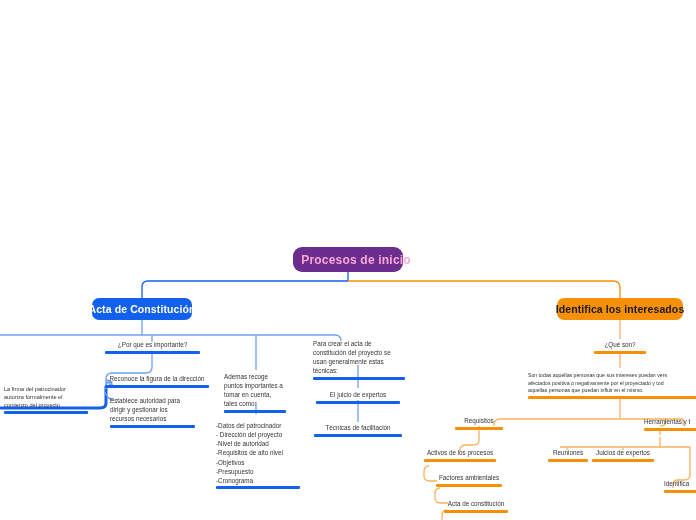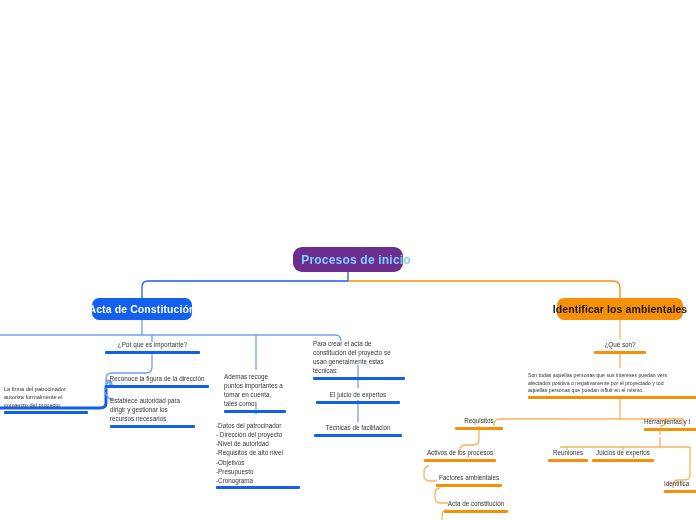--- a/index.html
+++ b/index.html
@@ -30,21 +30,21 @@
     height: 520px;
     pointer-events: none;
   }
   .node {
     position: absolute;
     box-sizing: border-box;
   }
   
   .root-pill {
     background: #6B2D8E;
-    color: #7dd3fc;
+    color: #f9a8d4;
     border-radius: 9px;
     font-weight: bold;
     font-size: 12px;
     letter-spacing: 0.2px;
     display: flex;
     align-items: center;
     justify-content: center;
     white-space: nowrap;
     padding-left: 16px;
   }
@@ -174,21 +174,21 @@
 
   <div class="node root-pill" style="left:293px; top:247px; width:110px; height:25px;">
     <span>Procesos de inicio</span>
   </div>
 
   <div class="node branch-pill blue" style="left:92px; top:298px; width:100px; height:22px;">
     <span>Acta de Constitución</span>
   </div>
 
   <div class="node branch-pill orange" style="left:557px; top:298px; width:126px; height:22px;">
-    <span>Identificar  los ambientales</span>
+    <span>Identifica  los interesados</span>
   </div>
 
   <div class="leaf blue center" style="left:105px; top:340px; width:95px;">
     <span class="txt">¿Por que es importante?</span>
     <span class="rule"></span>
   </div>
 
   <div class="leaf blue left small" style="left:4px; top:385px; width:84px;">
     <span class="txt">La firma del patrocinador
 autoriza formalmente el

